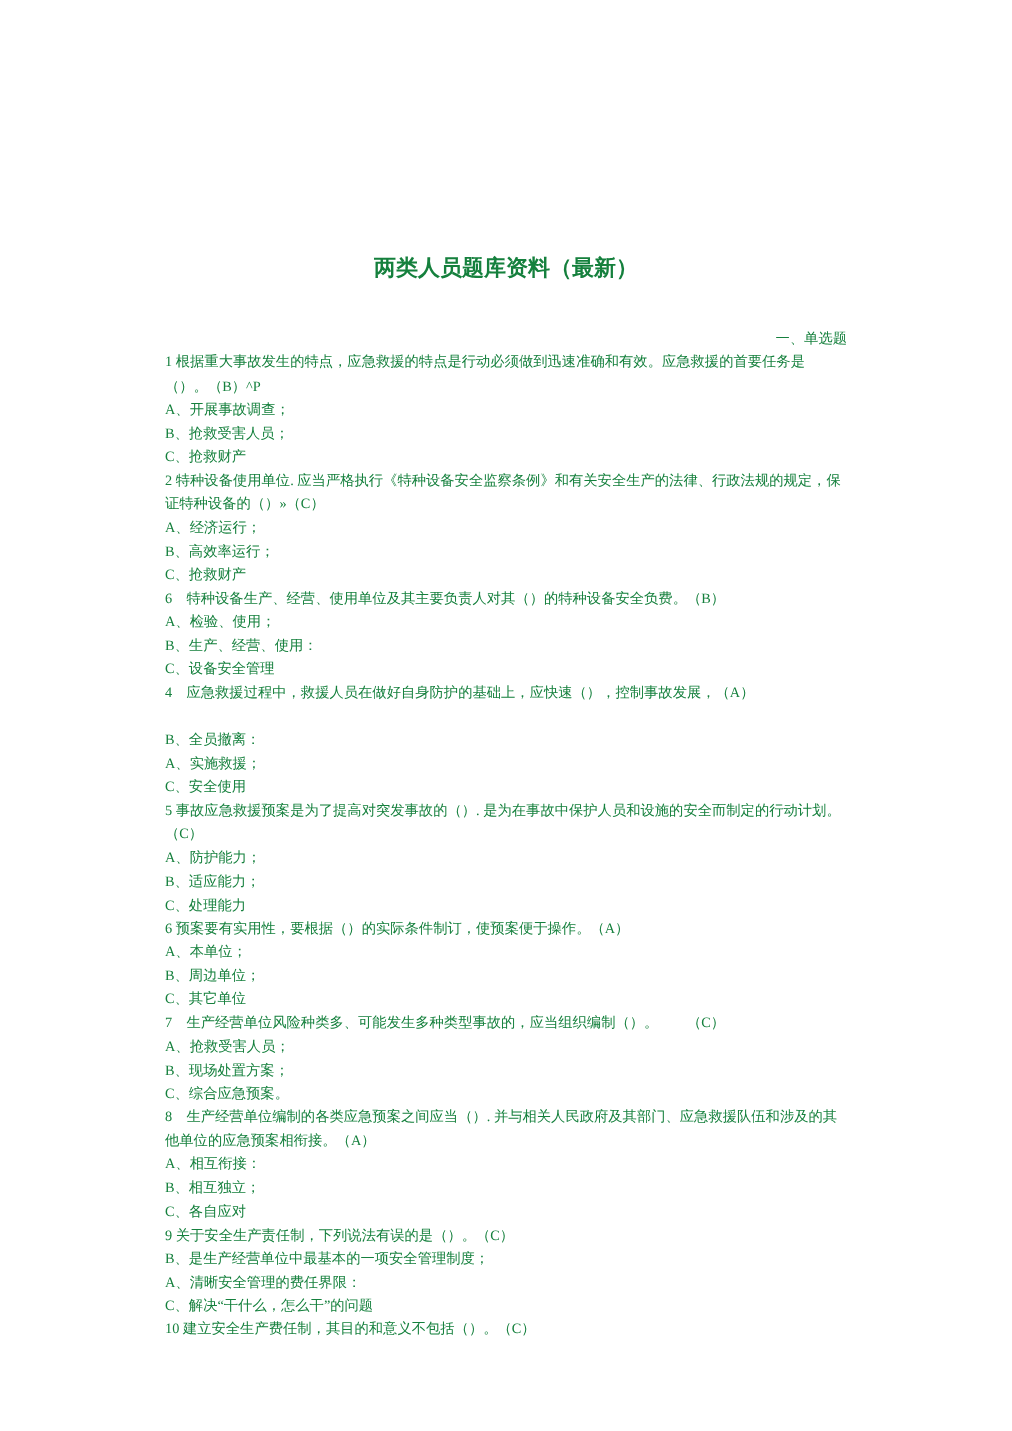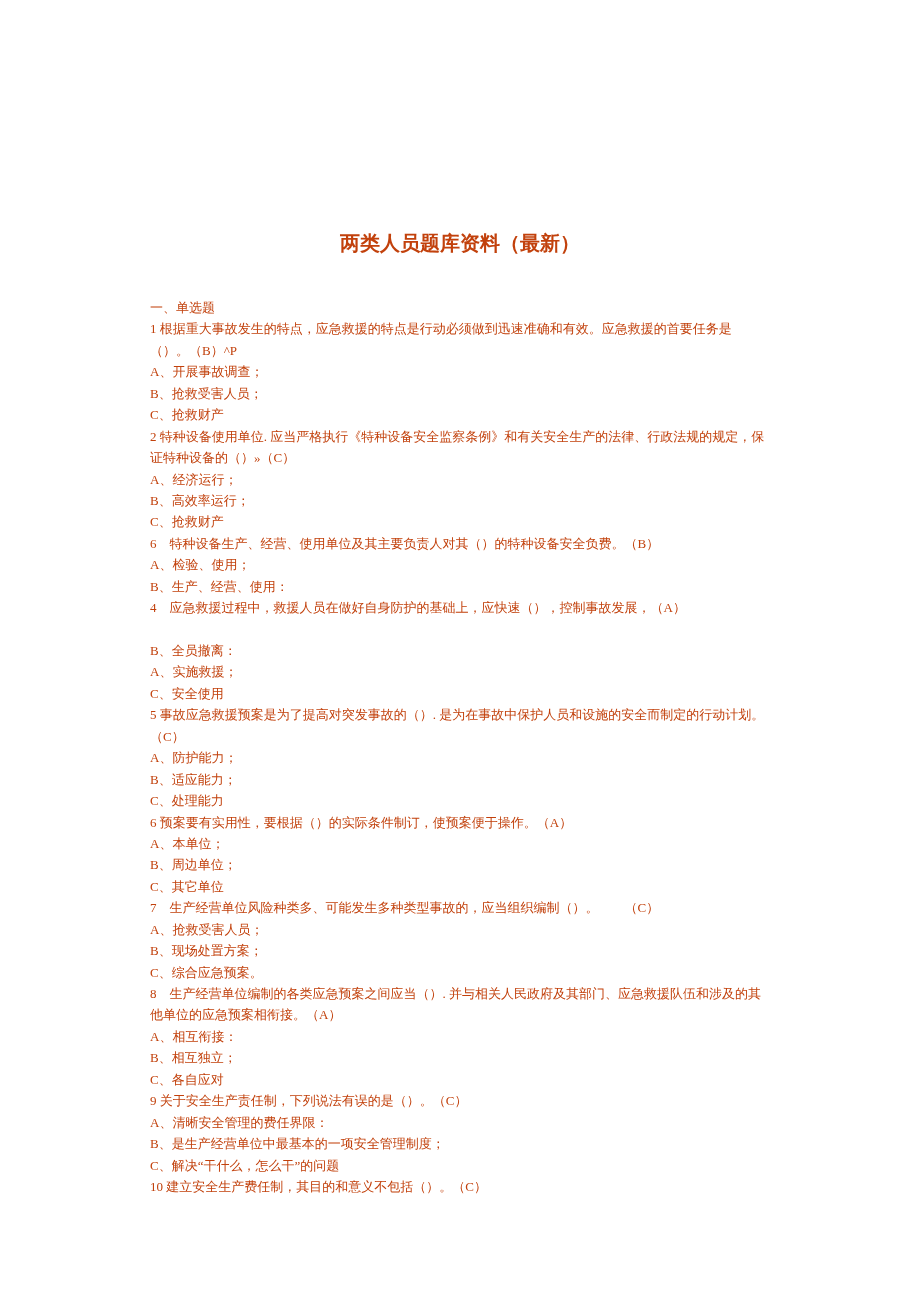--- a/index.html
+++ b/index.html
@@ -7,32 +7,33 @@
     padding: 0;
     background: #ffffff;
     width: 920px;
   }
   .page {
     width: 920px;
     min-height: 1301px;
     padding: 230px 150px 80px 150px;
     box-sizing: border-box;
     font-family: "SimSun", "宋体", serif;
-    color: #c2410c;
+    color: #15803d;
   }
   .title {
     text-align: center;
     font-size: 20px;
     font-weight: bold;
     margin-bottom: 40px;
     font-family: "SimHei", "黑体", sans-serif;
   }
   .section-heading {
     font-size: 13px;
     line-height: 1.65;
+    text-align: right;
   }
   .qline, .optline {
     font-size: 13px;
     line-height: 1.65;
   }
 </style>
 </head>
 <body>
 
 <div class="page">
@@ -46,20 +47,21 @@
       <div class="optline">A、开展事故调查；</div>
       <div class="optline">B、抢救受害人员；</div>
       <div class="optline">C、抢救财产</div>
       <div class="qline">2 特种设备使用单位. 应当严格执行《特种设备安全监察条例》和有关安全生产的法律、行政法规的规定，保证特种设备的（）»（C）</div>
       <div class="optline">A、经济运行；</div>
       <div class="optline">B、高效率运行；</div>
       <div class="optline">C、抢救财产</div>
       <div class="qline">6　特种设备生产、经营、使用单位及其主要负责人对其（）的特种设备安全负费。（B）</div>
       <div class="optline">A、检验、使用；</div>
       <div class="optline">B、生产、经营、使用：</div>
+      <div class="optline">C、设备安全管理</div>
       <div class="qline">4　应急救援过程中，救援人员在做好自身防护的基础上，应快速（），控制事故发展，（A）</div>
       <div class="qline">&nbsp;</div>
       <div class="optline">B、全员撤离：</div>
       <div class="optline">A、实施救援；</div>
       <div class="optline">C、安全使用</div>
       <div class="qline">5 事故应急救援预案是为了提高对突发事故的（）. 是为在事故中保护人员和设施的安全而制定的行动计划。（C）</div>
       <div class="optline">A、防护能力；</div>
       <div class="optline">B、适应能力；</div>
       <div class="optline">C、处理能力</div>
       <div class="qline">6 预案要有实用性，要根据（）的实际条件制订，使预案便于操作。（A）</div>
@@ -68,19 +70,19 @@
       <div class="optline">C、其它单位</div>
       <div class="qline">7　生产经营单位风险种类多、可能发生多种类型事故的，应当组织编制（）。　　（C）</div>
       <div class="optline">A、抢救受害人员；</div>
       <div class="optline">B、现场处置方案；</div>
       <div class="optline">C、综合应急预案。</div>
       <div class="qline">8　生产经营单位编制的各类应急预案之间应当（）. 并与相关人民政府及其部门、应急救援队伍和涉及的其他单位的应急预案相衔接。（A）</div>
       <div class="optline">A、相互衔接：</div>
       <div class="optline">B、相互独立；</div>
       <div class="optline">C、各自应对</div>
       <div class="qline">9 关于安全生产责任制，下列说法有误的是（）。（C）</div>
+      <div class="optline">B、是生产经营单位中最基本的一项安全管理制度；</div>
       <div class="optline">A、清晰安全管理的费任界限：</div>
-      <div class="optline">B、是生产经营单位中最基本的一项安全管理制度；</div>
       <div class="optline">C、解决“干什么，怎么干”的问题</div>
       <div class="qline">10 建立安全生产费任制，其目的和意义不包括（）。（C）</div>
     </div>
 
 </div>
 
 </body></html>

